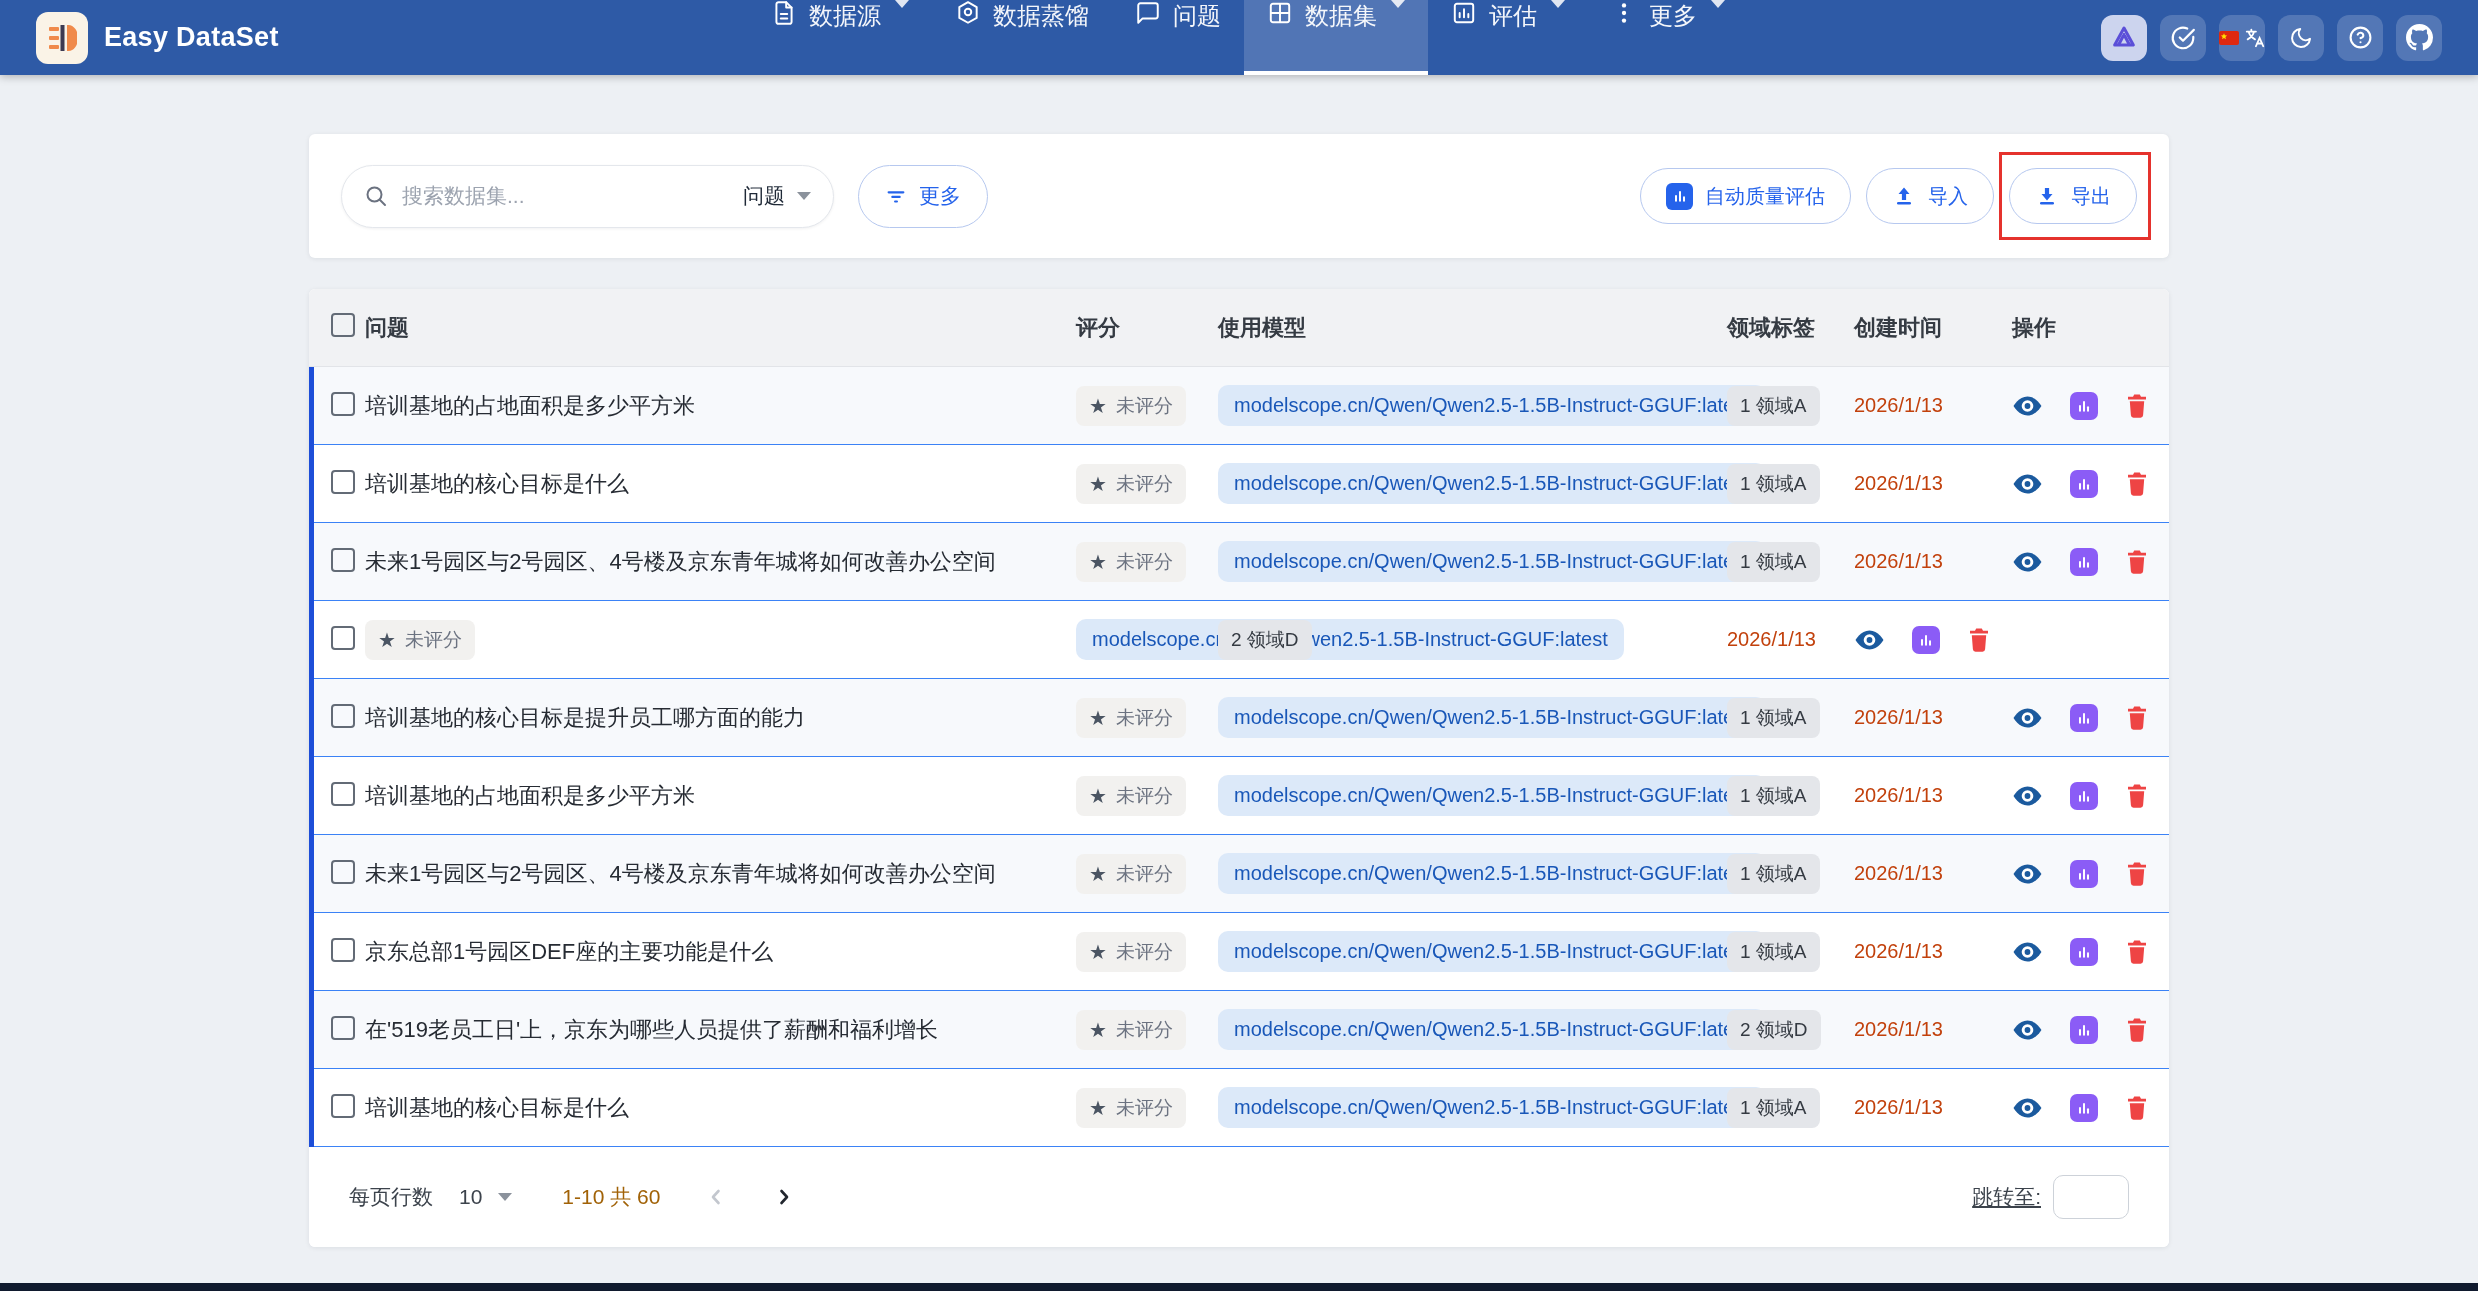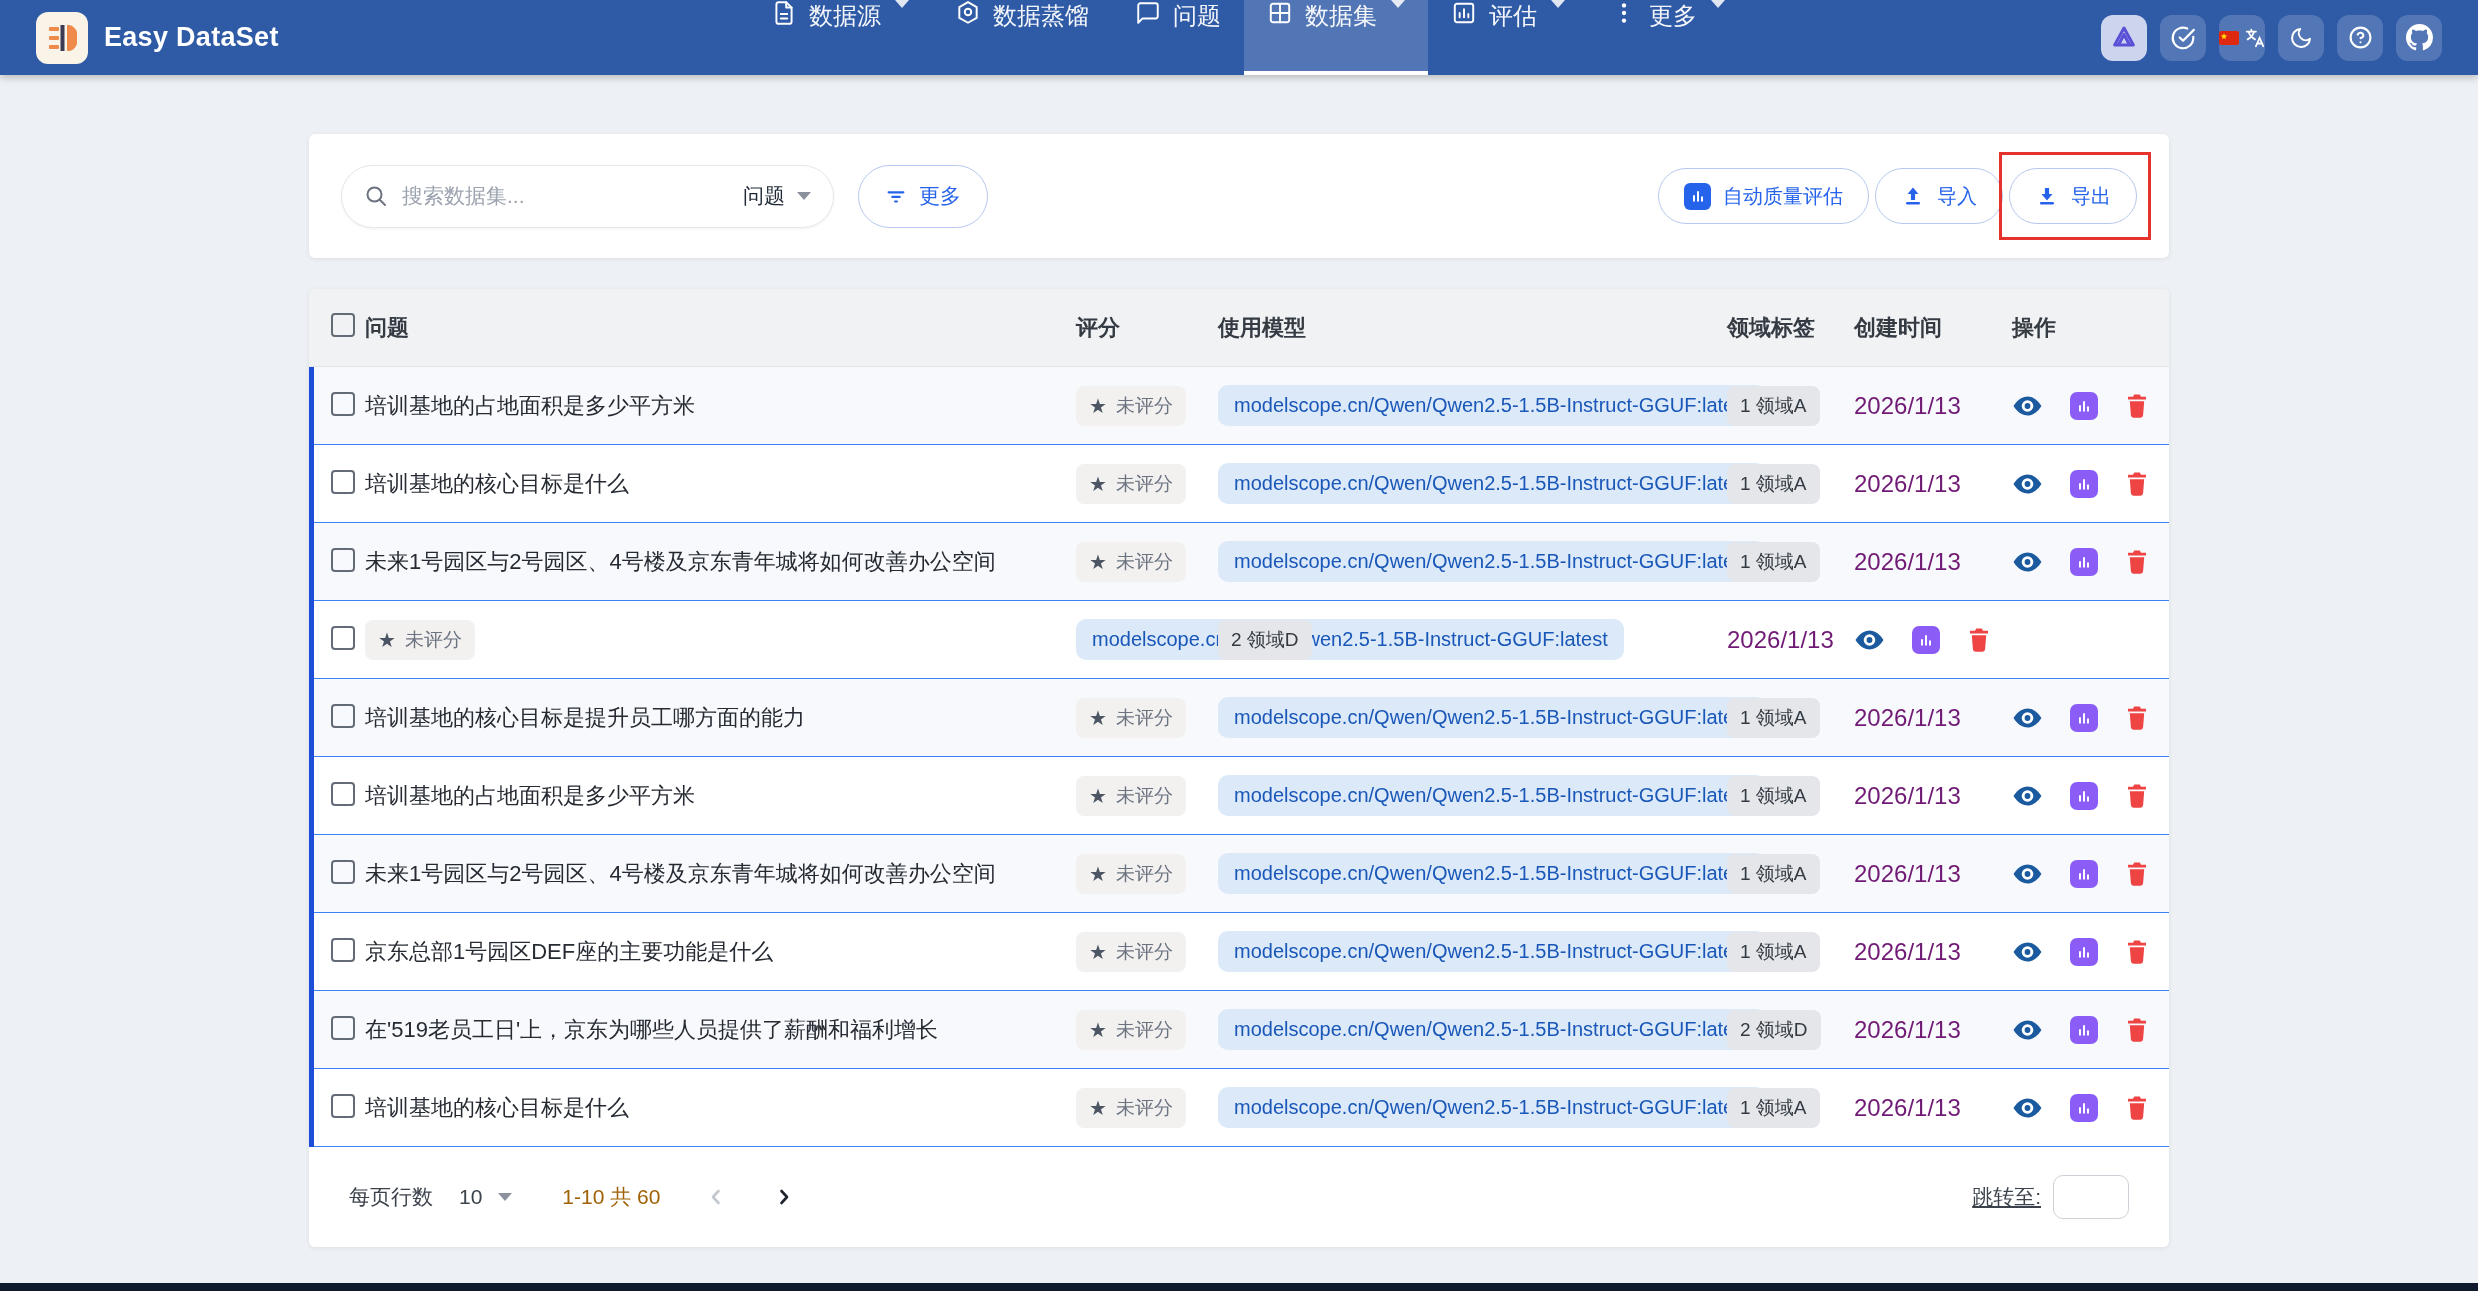--- a/index.html
+++ b/index.html
@@ -67,21 +67,21 @@
     width:0; height:0;
     border-left:7px solid transparent; border-right:7px solid transparent;
     border-top:8px solid #8b929c;
   }
   .btn-outline {
     display:flex; align-items:center; gap:12px; background:#fff; cursor:pointer;
     border:1px solid #b6c8ef; color:#2563eb; border-radius:32px;
     font-size:21px; font-family:inherit; white-space:nowrap;
   }
   .more-btn { height:63px; padding:0 26px; margin-left:24px; }
-  .toolbar-right { margin-left:auto; display:flex; align-items:flex-start; gap:6px;font-family:Liberation Mono, monospace; }
+  .toolbar-right { margin-left:auto; display:flex; align-items:flex-start; gap:15px;font-family:Liberation Mono, monospace; }
   .toolbar-right .btn-outline { height:56px; padding:0 25px; border-radius:28px; font-size:20px; }
   .chart-chip {
     width:27px; height:27px; border-radius:6px; background:#2563eb;
     display:flex; align-items:center; justify-content:center;
   }
   .export-wrap { position:relative; }
   .annotation-box {
     position:absolute; left:-10px; right:-14px; top:-16px; bottom:-16px;
     border:3px solid #e5322d; pointer-events:none;
   }
@@ -104,21 +104,21 @@
   }
   .rating-pill .star { color:#4b5563; font-size:20px; line-height:1; }
   .model-chip {
     display:inline-block; background:#dce9f9; color:#1957b8; border-radius:10px;
     padding:9px 16px; font-size:20px; white-space:nowrap;
   }
   .tag-pill {
     display:inline-block; background:#e4e6ea; color:#343a42; border-radius:8px;
     padding:7px 13px; font-size:19px; white-space:nowrap;
   }
-  .date-cell { font-size:24px; color:#701a75; }
+  .date-cell { font-size:20px; color:#c2410c; }
   .actions-cell { display:flex; align-items:center; gap:27px; }
   .act-btn { border:none; background:transparent; padding:0; cursor:pointer; display:flex; align-items:center; }
   .analytics-chip { width:28px; height:28px; border-radius:7px; background:#8b5cf6;
     display:flex; align-items:center; justify-content:center; }
   
   .pagination { height:100px; display:flex; align-items:center; padding:0 40px; font-size:21px; color:#3c434c; background:#fff; }
   .rpp-select { display:flex; align-items:center; gap:16px; margin-left:26px; cursor:pointer; }
   .range-label { margin-left:50px; color:#a16207; }
   .page-arrow { border:none; background:transparent; margin-left:44px; cursor:pointer; display:flex; align-items:center; }
   .jump { margin-left:auto; display:flex; align-items:center; gap:12px;text-decoration:underline; }

